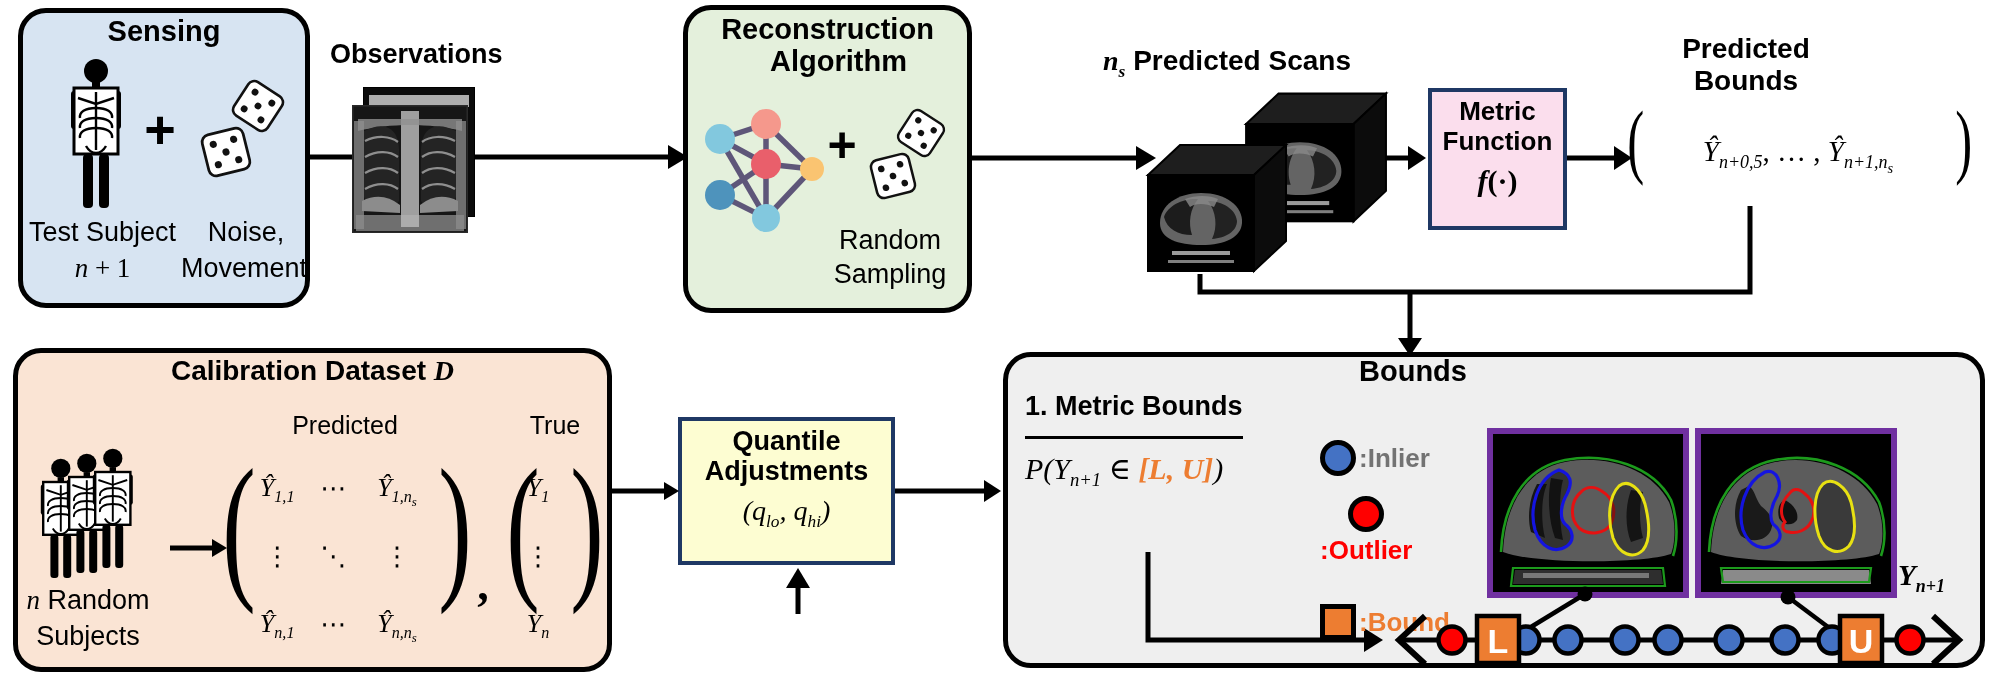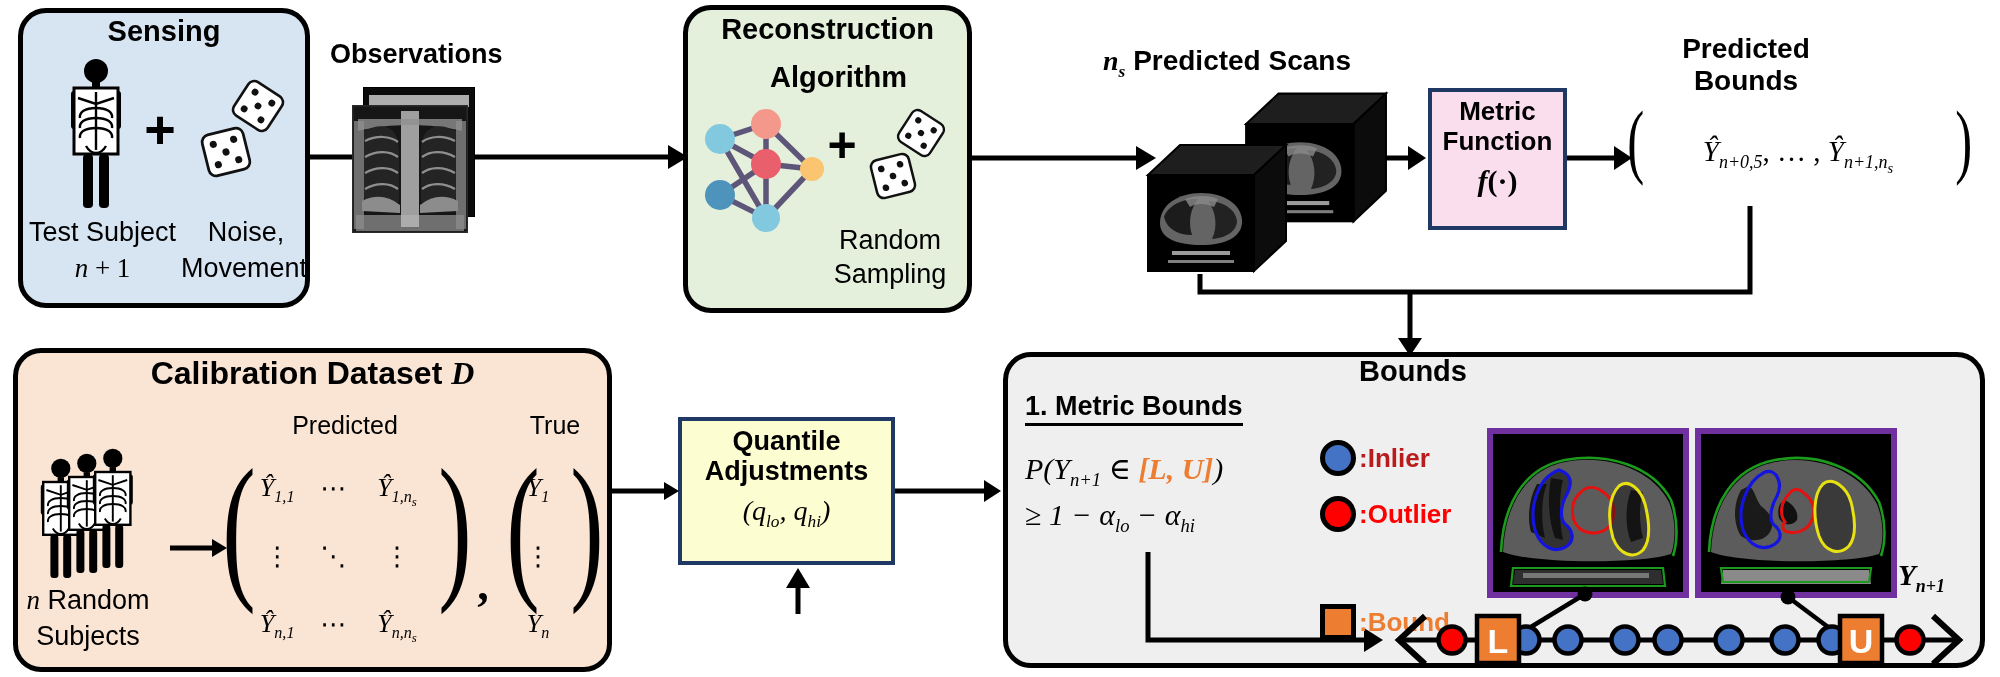--- a/index.html
+++ b/index.html
@@ -8,21 +8,21 @@
   .box{position:absolute;box-sizing:border-box;border:5px solid #000;border-radius:28px;z-index:1;}
   .sq{border-radius:0;border:4px solid #1F3864;}
   .ttl{position:absolute;font-weight:bold;text-align:center;z-index:4;line-height:1.08;}
   .txt{position:absolute;text-align:center;z-index:4;line-height:1.1;}
   .math{font-family:"Liberation Serif","DejaVu Serif",serif;font-style:italic;text-align:center;}
   .mup{font-style:normal;}
   sub{font-size:0.62em;line-height:0;}
   sub sub{font-size:0.8em;}
   .paren{position:absolute;font-family:"Liberation Serif","DejaVu Serif",serif;font-weight:400;
          line-height:0.96;transform:scaleX(0.62);transform-origin:center top;z-index:4;}
-  .underl{border-bottom:3px solid #000;padding-bottom:2px;}
+  .underl{border-bottom:3px solid #000;padding-bottom:15px;}
   svg.lay{position:absolute;z-index:2;}
   svg.icon{position:absolute;z-index:3;}
   svg.hi{z-index:5;}
   .grid3{position:absolute;display:grid;grid-template-columns:1fr 0.8fr 1.25fr;grid-template-rows:1fr 1fr 1fr;
          align-items:center;justify-items:center;z-index:4;}
   .grid1{position:absolute;display:grid;grid-template-rows:1fr 1fr 1fr;align-items:center;justify-items:center;z-index:4;}
   .legend-row{position:absolute;display:flex;align-items:center;gap:3px;z-index:4;}
   .lshape{display:inline-block;width:26px;height:26px;border:5px solid #000;box-sizing:content-box;}
   .lcirc{border-radius:50%;}
   .vbimg{position:absolute;border:6px solid #7030A0;background:#000;z-index:3;}
@@ -147,21 +147,21 @@
         <path d="M103,52 C91,45 78,46 70,52"></path>
       <path d="M103,68 C91,61 78,62 70,68"></path>
         <path d="M103,84 C91,77 78,78 70,84"></path>
     </g>
     <path d="M10,96 Q30,86 48,100 L48,108 L10,106 Z" fill="#8c8c8c"></path>
     <path d="M106,96 Q86,86 68,100 L68,108 L106,106 Z" fill="#8c8c8c"></path>
   </svg>
 
   <div class="box" style="left:683px;top:5px;width:289px;height:308px;background:#E4F0DC;"></div>
   <div class="ttl" style="left:683px;top:14px;width:289px;font-size:29px;">Reconstruction</div>
-  <div class="ttl" style="left:683px;top:62px;width:311px;font-size:29px;">Algorithm</div>
+  <div class="ttl" style="left:683px;top:46px;width:311px;font-size:29px;">Algorithm</div>
   <svg class="icon" style="left:688px;top:100px" width="136" height="134" viewBox="0 0 136 134">
     <g stroke="#5E5679" stroke-width="5.5">
       <line x1="32" y1="39" x2="78" y2="24"></line>
         <line x1="32" y1="39" x2="78" y2="64"></line>
       <line x1="32" y1="39" x2="78" y2="118"></line>
         <line x1="78" y1="24" x2="78" y2="64"></line>
       <line x1="78" y1="24" x2="124" y2="69"></line>
         <line x1="78" y1="64" x2="124" y2="69"></line>
       <line x1="78" y1="64" x2="32" y2="95"></line>
         <line x1="78" y1="64" x2="78" y2="118"></line>
@@ -205,21 +205,21 @@
 
   <div class="ttl" style="left:1660px;top:34px;width:172px;font-size:28px;">Predicted</div>
   <div class="ttl" style="left:1660px;top:66px;width:172px;font-size:28px;">Bounds</div>
   <div class="paren" style="left:1622px;top:102px;font-size:82px;">(</div>
   <div class="paren" style="left:1950px;top:102px;font-size:82px;">)</div>
   <div class="txt math" style="left:1648px;top:136px;width:300px;font-size:29px;">
     <span>Ŷ</span><sub>n+0,5</sub><span class="mup">, … , </span><span>Ŷ</span><sub><span>n+1,n</span><sub>s</sub></sub>
   </div>
 
   <div class="box" style="left:13px;top:348px;width:599px;height:324px;background:#FAE4D4;"></div>
-  <div class="ttl" style="left:13px;top:356px;width:599px;font-size:32px;"><span>Calibration Dataset </span><span class="math" style="font-weight:bold">D</span></div>
+  <div class="ttl" style="left:13px;top:356px;width:599px;font-size:28px;"><span>Calibration Dataset </span><span class="math" style="font-weight:bold">D</span></div>
   <div class="txt" style="left:240px;top:412px;width:210px;font-size:25px;">Predicted</div>
   <div class="txt" style="left:505px;top:412px;width:100px;font-size:25px;">True</div>
   <svg class="icon" style="left:40px;top:448px" width="116" height="132" viewBox="0 0 116 132">
     <g transform="translate(0,10) scale(0.8)">
         <use href="#person-glyph"></use>
       </g>
     <g transform="translate(26,5) scale(0.8)">
         <use href="#person-glyph"></use>
       </g>
     <g transform="translate(52,0) scale(0.8)">
@@ -257,29 +257,26 @@
     <span>(q</span><sub>lo</sub><span>, q</span><sub>hi</sub><span>)</span>
   </div>
 
   <div class="box" style="left:1003px;top:352px;width:982px;height:316px;background:#EFEFEF;"></div>
   <div class="ttl" style="left:1348px;top:356px;width:130px;font-size:29px;">Bounds</div>
 
   <div class="txt" style="left:1025px;top:392px;width:290px;text-align:left;font-weight:bold;font-size:27px;"><span class="underl">1. Metric Bounds</span></div>
   <div class="txt math" style="left:1025px;top:452px;width:300px;text-align:left;font-size:30px;">
     <span>P(Y</span><sub>n+1</sub><span> ∈ </span><span class="orange">[L, U]</span><span>)</span>
   </div>
-  <div class="txt math" style="left:1025px;top:498px;width:300px;text-align:left;font-size:30px;">
-    <span>≥ 1 − α</span><sub>lo</sub><span> − α</span><sub>hi</sub>
-  </div>
 
   <div class="legend-row" style="left:1320px;top:440px;">
     <span class="lshape lcirc" style="background:#4472C4;"></span>
-    <span style="color:#b91c1c;font-weight:bold;font-size:26px;">:Inlier</span>
-  </div>
-  <div class="legend-row" style="left:1320px;top:496px;">
+    <span style="color:#737373;font-weight:bold;font-size:26px;">:Inlier</span>
+  </div>
+  <div class="legend-row" style="left:1320px;top:496px;flex-direction:column;">
     <span class="lshape lcirc" style="background:#FF0000;"></span>
     <span style="color:#FF0000;font-weight:bold;font-size:26px;">:Outlier</span>
   </div>
   <div class="legend-row" style="left:1320px;top:580px;margin-top:24px;">
     <span class="lshape" style="background:#ED7D31;"></span>
     <span style="color:#ED7D31;font-weight:bold;font-size:26px;">:Bound</span>
   </div>
 
 
   <div class="vbimg" style="left:1487px;top:428px;width:190px;height:158px;">

